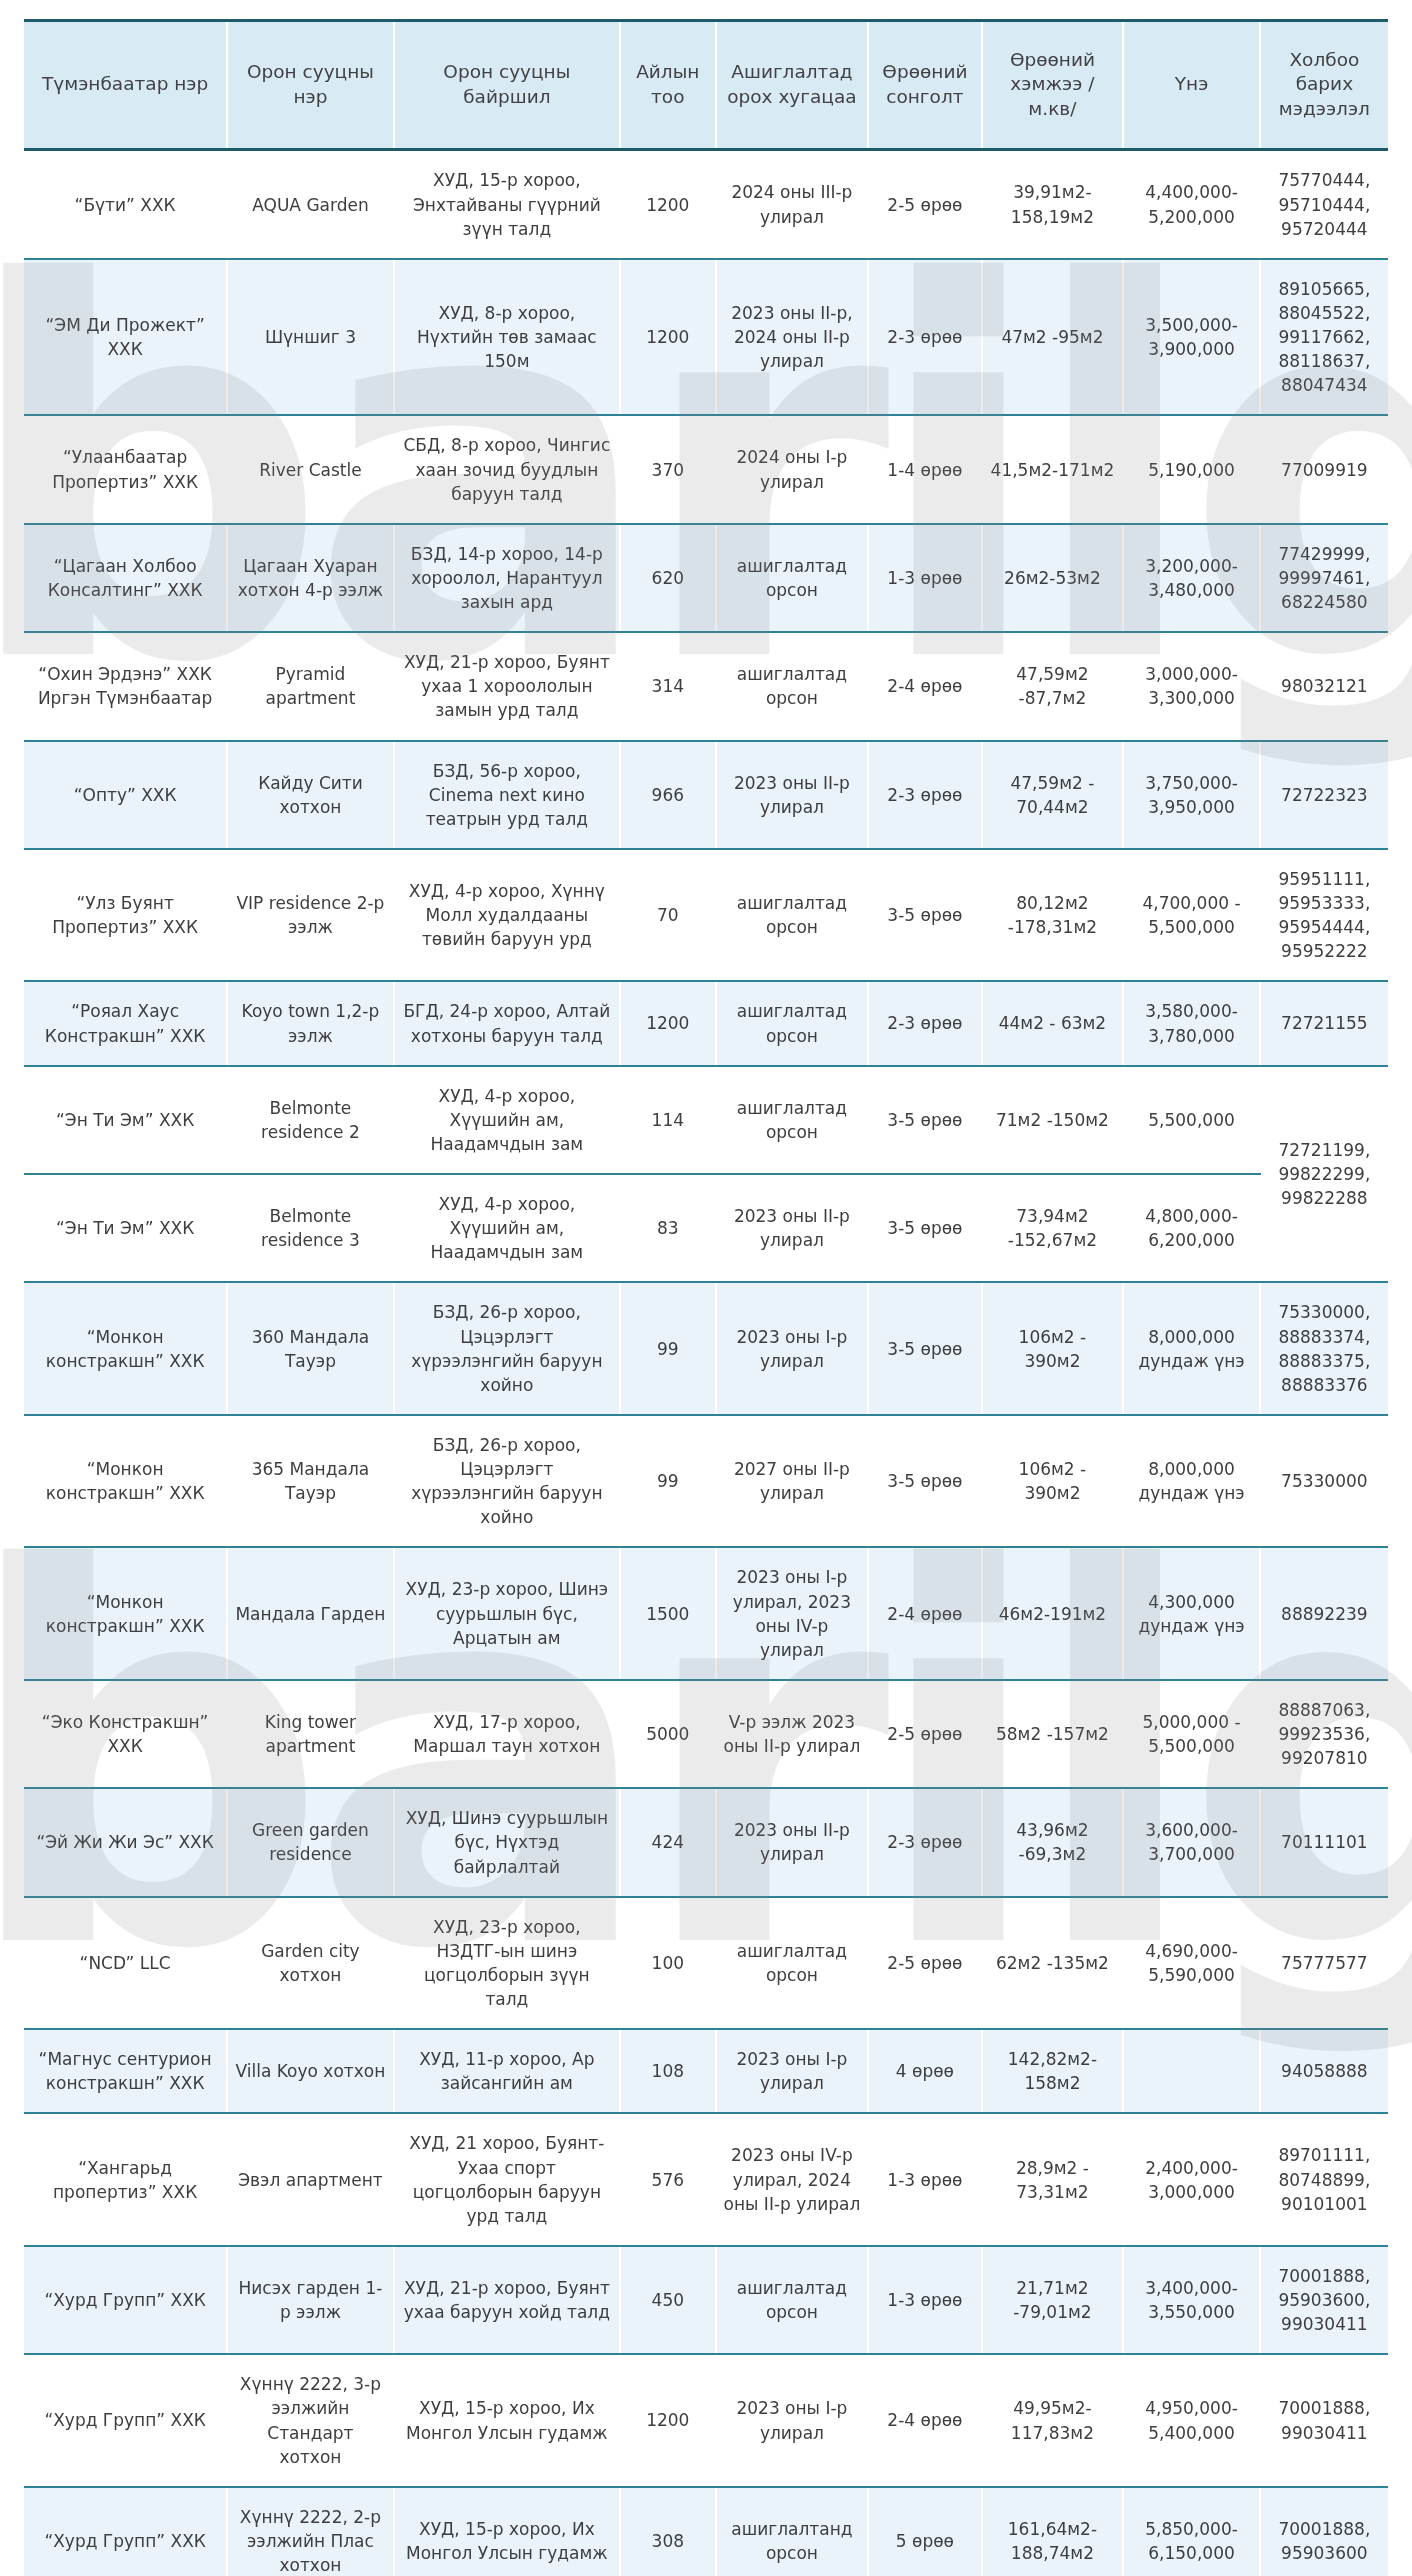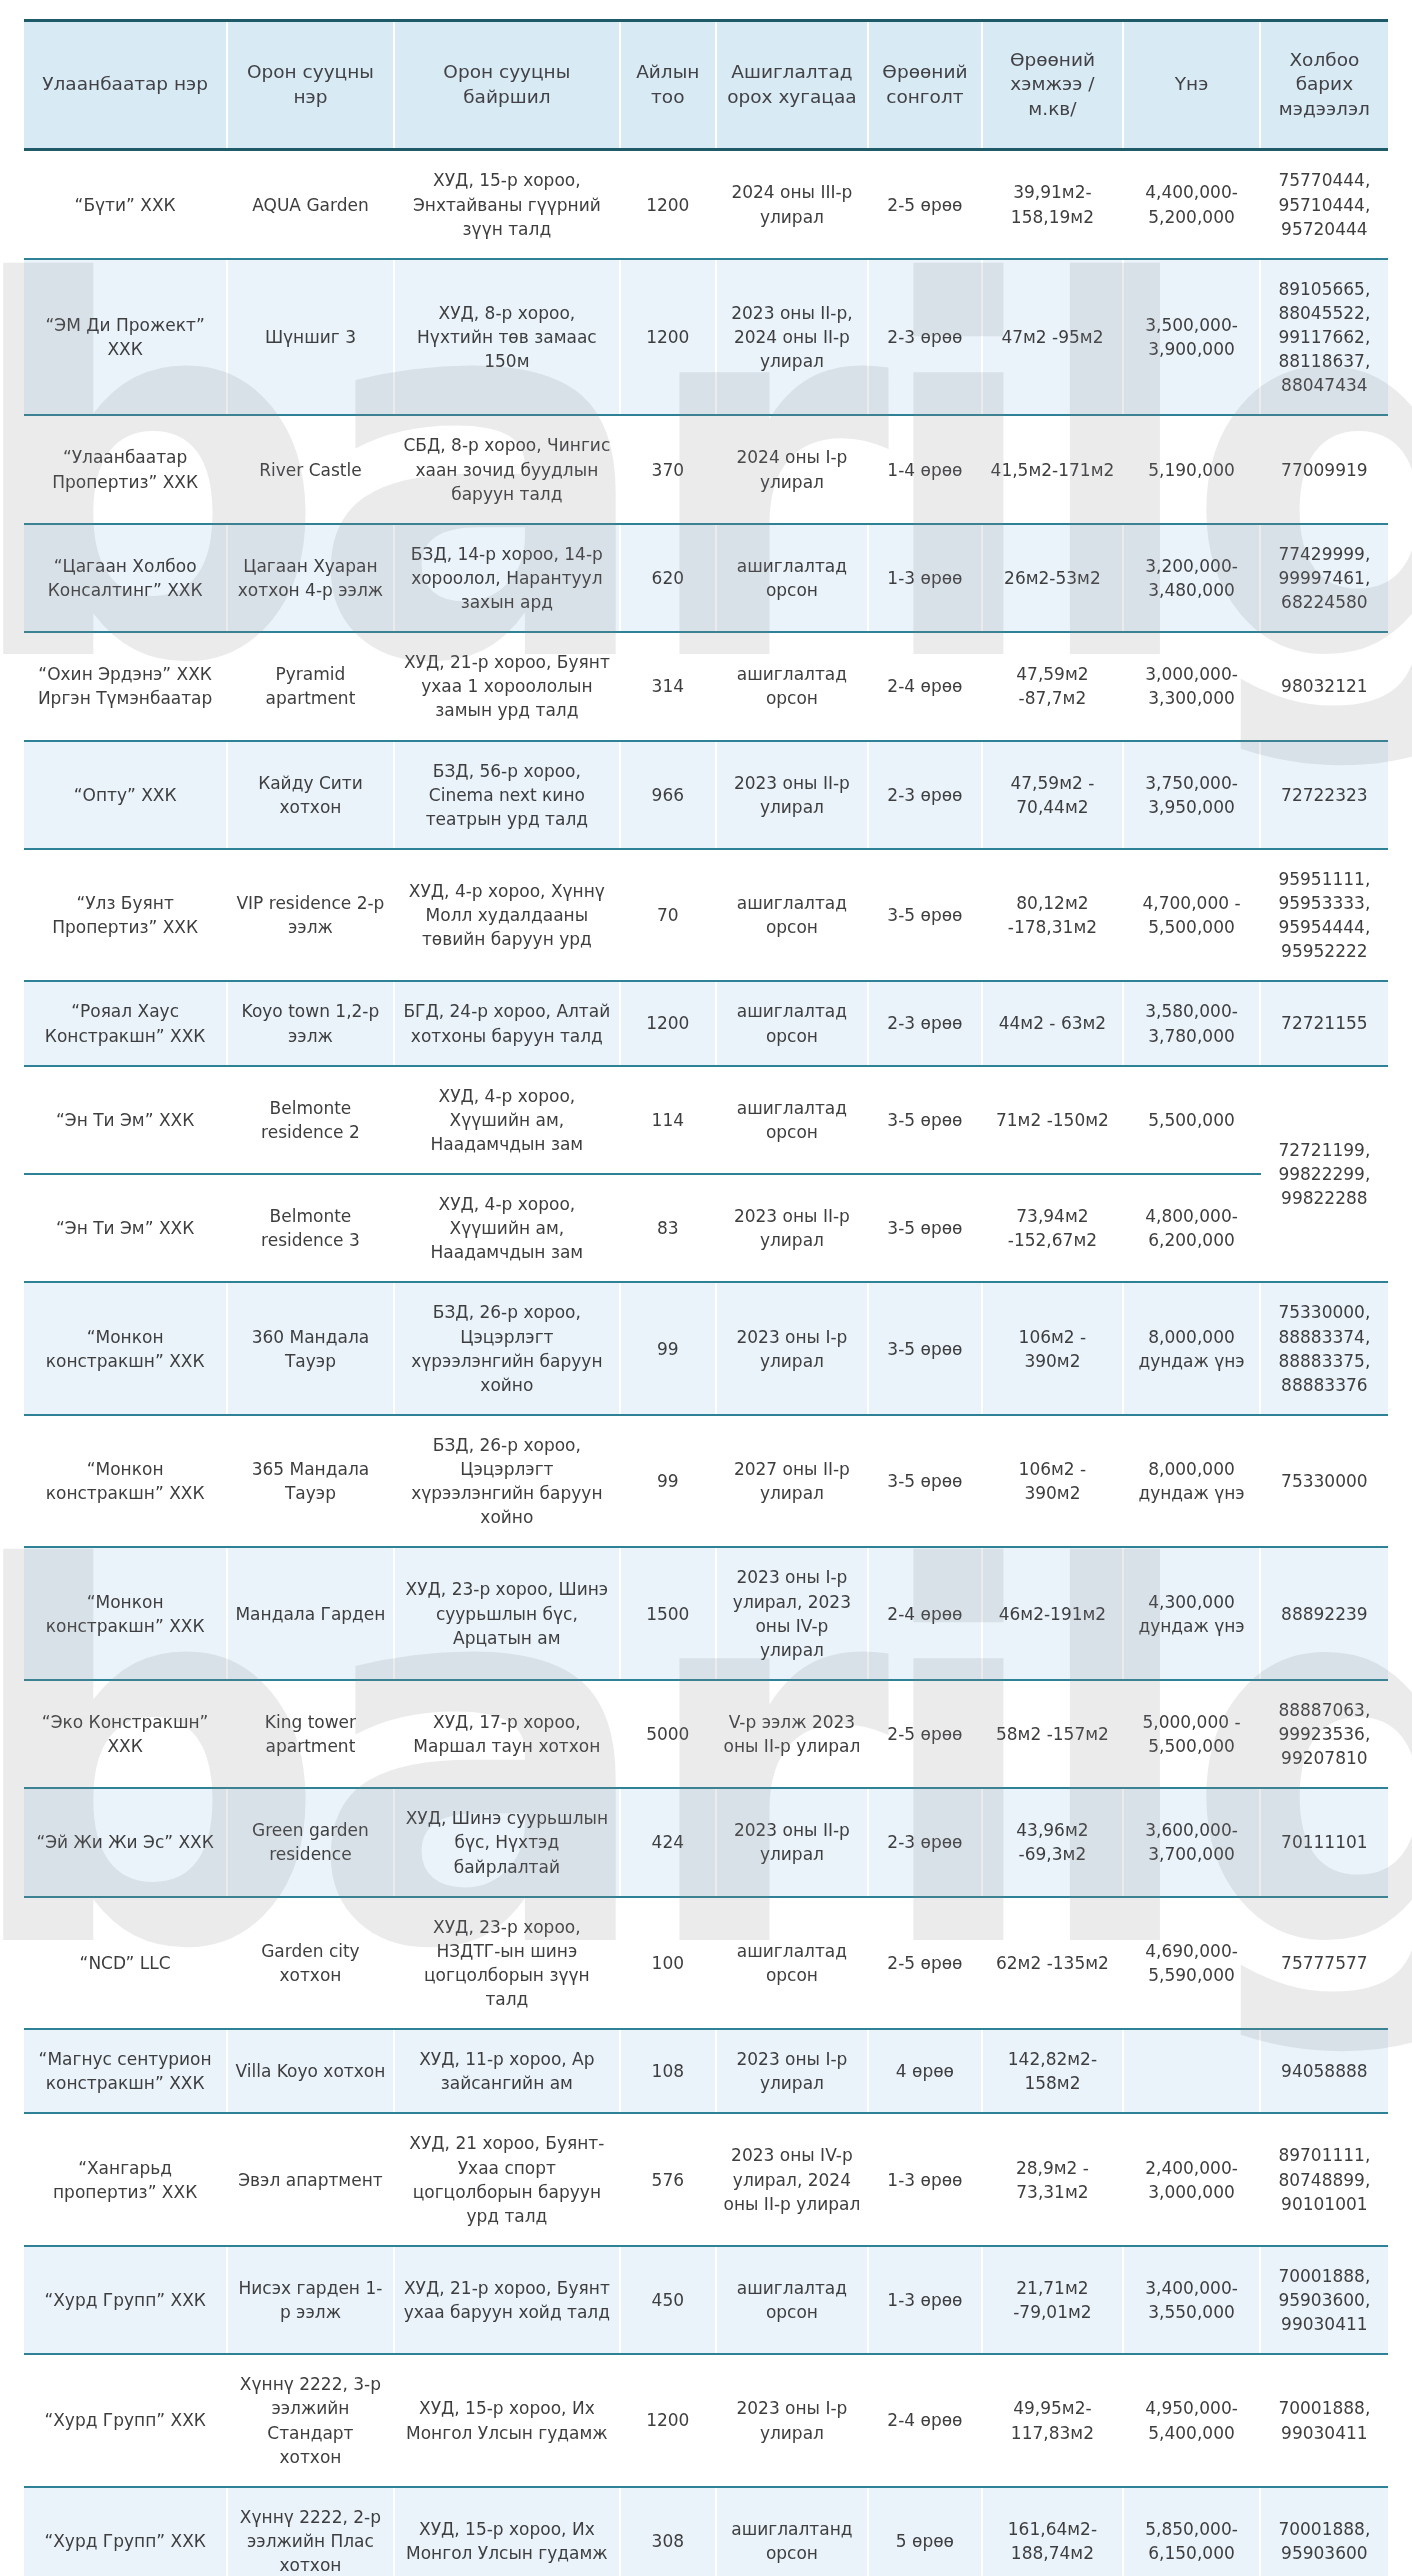--- a/index.html
+++ b/index.html
@@ -77,21 +77,21 @@
       <col style="width:16.6%">
       <col style="width:7.0%">
       <col style="width:11.2%">
       <col style="width:8.3%">
       <col style="width:10.4%">
       <col style="width:10.0%">
       <col style="width:9.4%">
     </colgroup>
     <thead>
       <tr>
-        <th>Улаанбаатар нэр</th>
+        <th>Түмэнбаатар нэр</th>
         <th>Орон сууцны нэр</th>
         <th>Орон сууцны байршил</th>
         <th>Айлын тоо</th>
         <th>Ашиглалтад орох хугацаа</th>
         <th>Өрөөний сонголт</th>
         <th>Өрөөний хэмжээ /м.кв/</th>
         <th>Үнэ</th>
         <th>Холбоо барих мэдээлэл</th>
       </tr>
     </thead>

